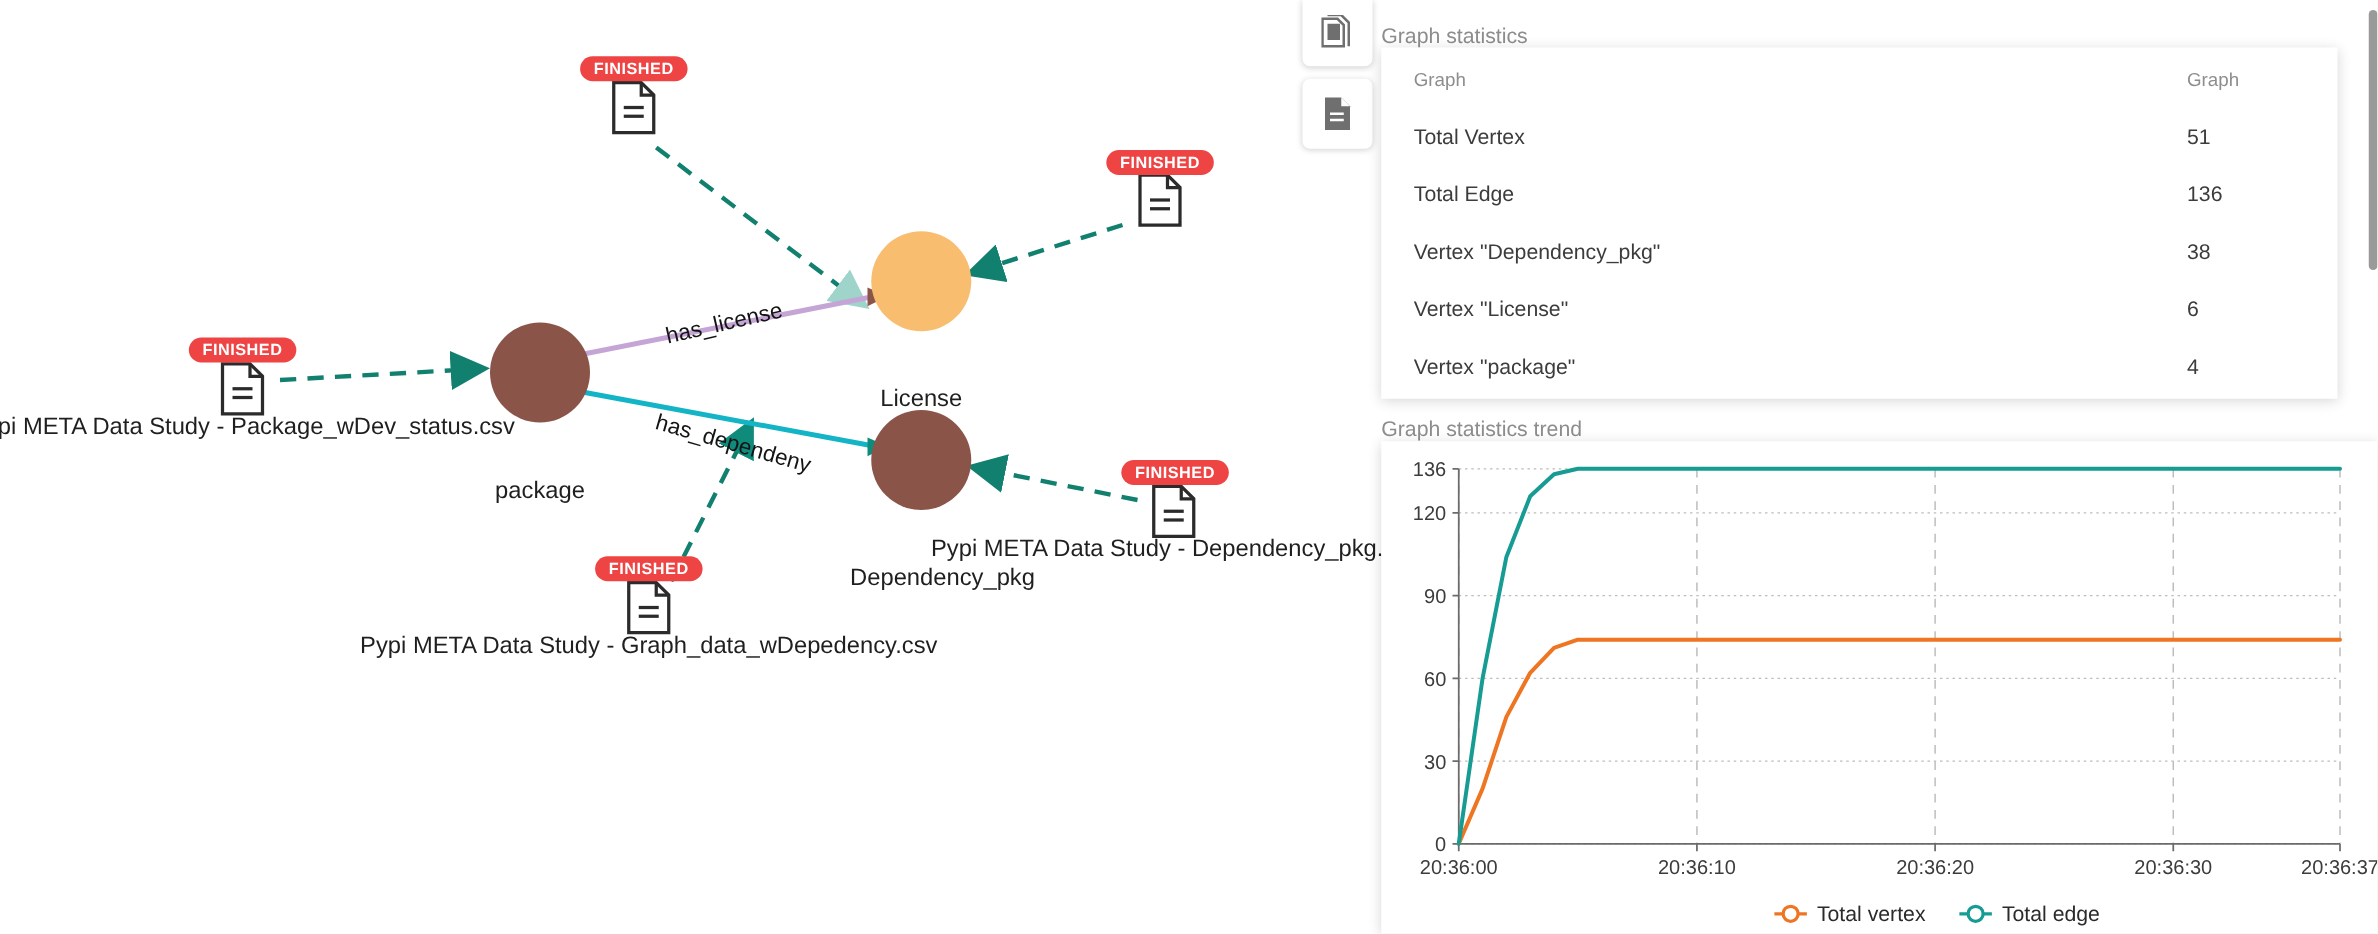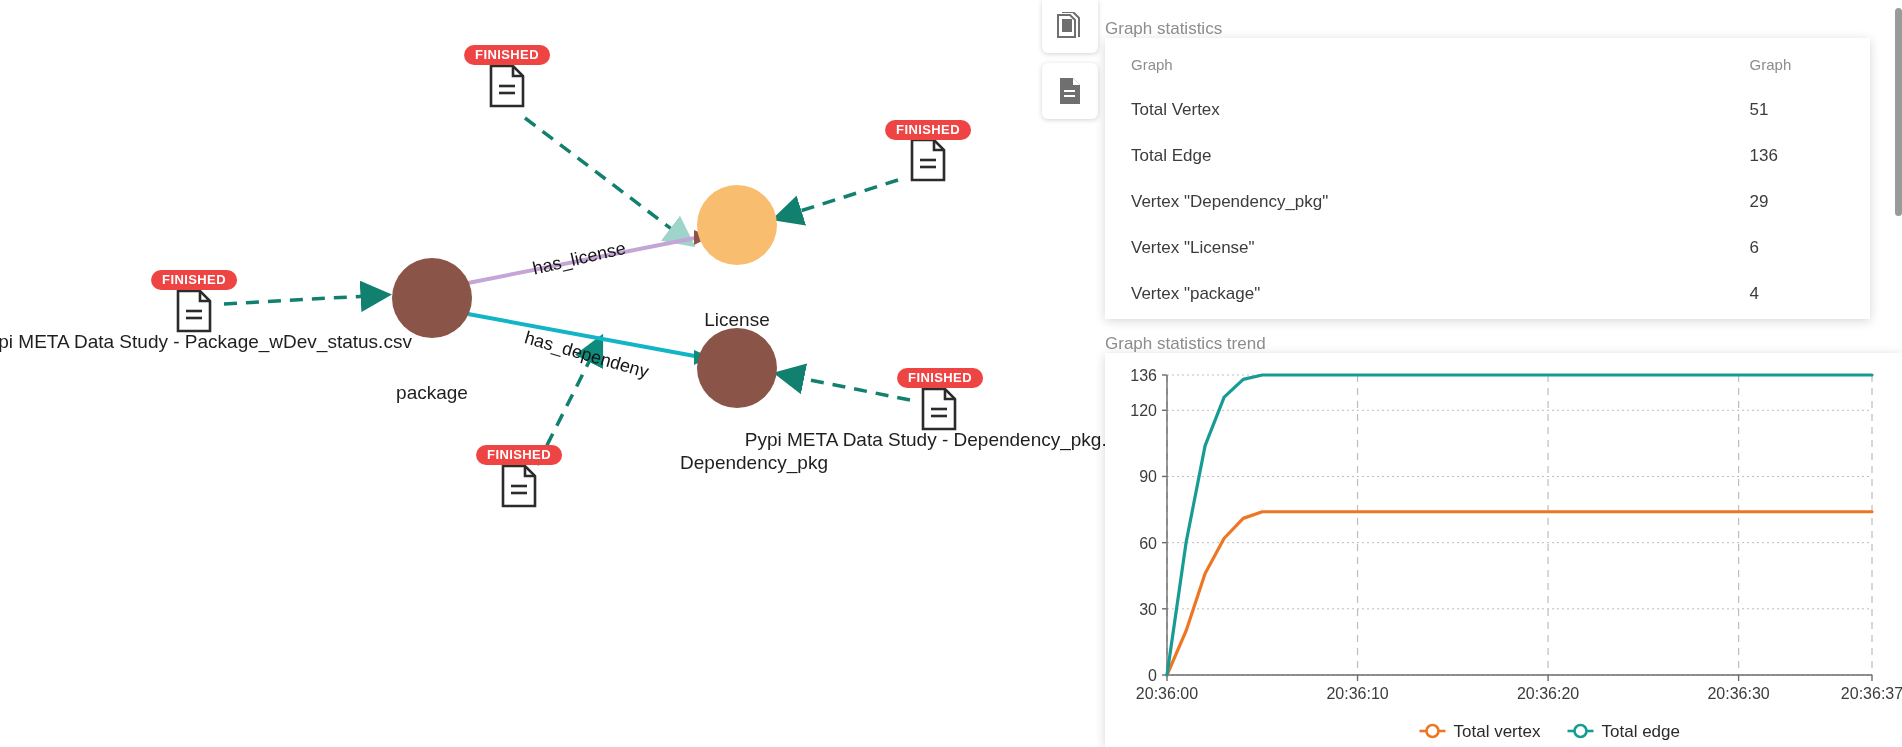--- a/index.html
+++ b/index.html
@@ -176,20 +176,21 @@
     <div class="edge-label" style="left:525px; top:327px; transform:rotate(16deg);">has_dependeny</div>
 
     <div class="badge" style="left:507px; top:45px;">FINISHED</div>
     <div class="badge" style="left:928px; top:120px;">FINISHED</div>
     <div class="badge" style="left:194px; top:270px;">FINISHED</div>
     <div class="badge" style="left:940px; top:368px;">FINISHED</div>
     <div class="badge" style="left:519px; top:445px;">FINISHED</div>
 
     <div class="file-label" style="left:194px; top:331px;">Pypi META Data Study - Package_wDev_status.csv</div>
     <div class="file-label" style="left:940px; top:429px;">Pypi META Data Study - Dependency_pkg.csv</div>
+    <div class="file-label" style="left:519px; top:506px;">Pypi META Data Study - Graph_data_wDepedency.csv</div>
   </div>
 
   <div class="float-btn" style="left:1042px; top:0px; height:53px; border-top-left-radius:0; border-top-right-radius:0;">
     <svg width="26" height="30" viewBox="0 0 26 30">
       <path d="M1,3 h12 l5,5 v17 h-17 z" fill="none" stroke="#6f6f6f" stroke-width="2"></path>
       <path d="M5,0 h11 l6,6 v19" fill="none" stroke="#6f6f6f" stroke-width="2"></path>
       <rect x="5" y="7" width="10" height="13" fill="#6f6f6f"></rect>
     </svg>
   </div>
   <div class="float-btn" style="left:1042px; top:63px;">
@@ -217,21 +218,21 @@
             <tr>
               <td>Total Vertex</td>
               <td class="num">51</td>
             </tr>
             <tr>
               <td>Total Edge</td>
               <td class="num">136</td>
             </tr>
             <tr>
               <td>Vertex "Dependency_pkg"</td>
-              <td class="num">29</td>
+              <td class="num">38</td>
             </tr>
             <tr>
               <td>Vertex "License"</td>
               <td class="num">6</td>
             </tr>
             <tr>
               <td>Vertex "package"</td>
               <td class="num">4</td>
             </tr>
             <tr>

